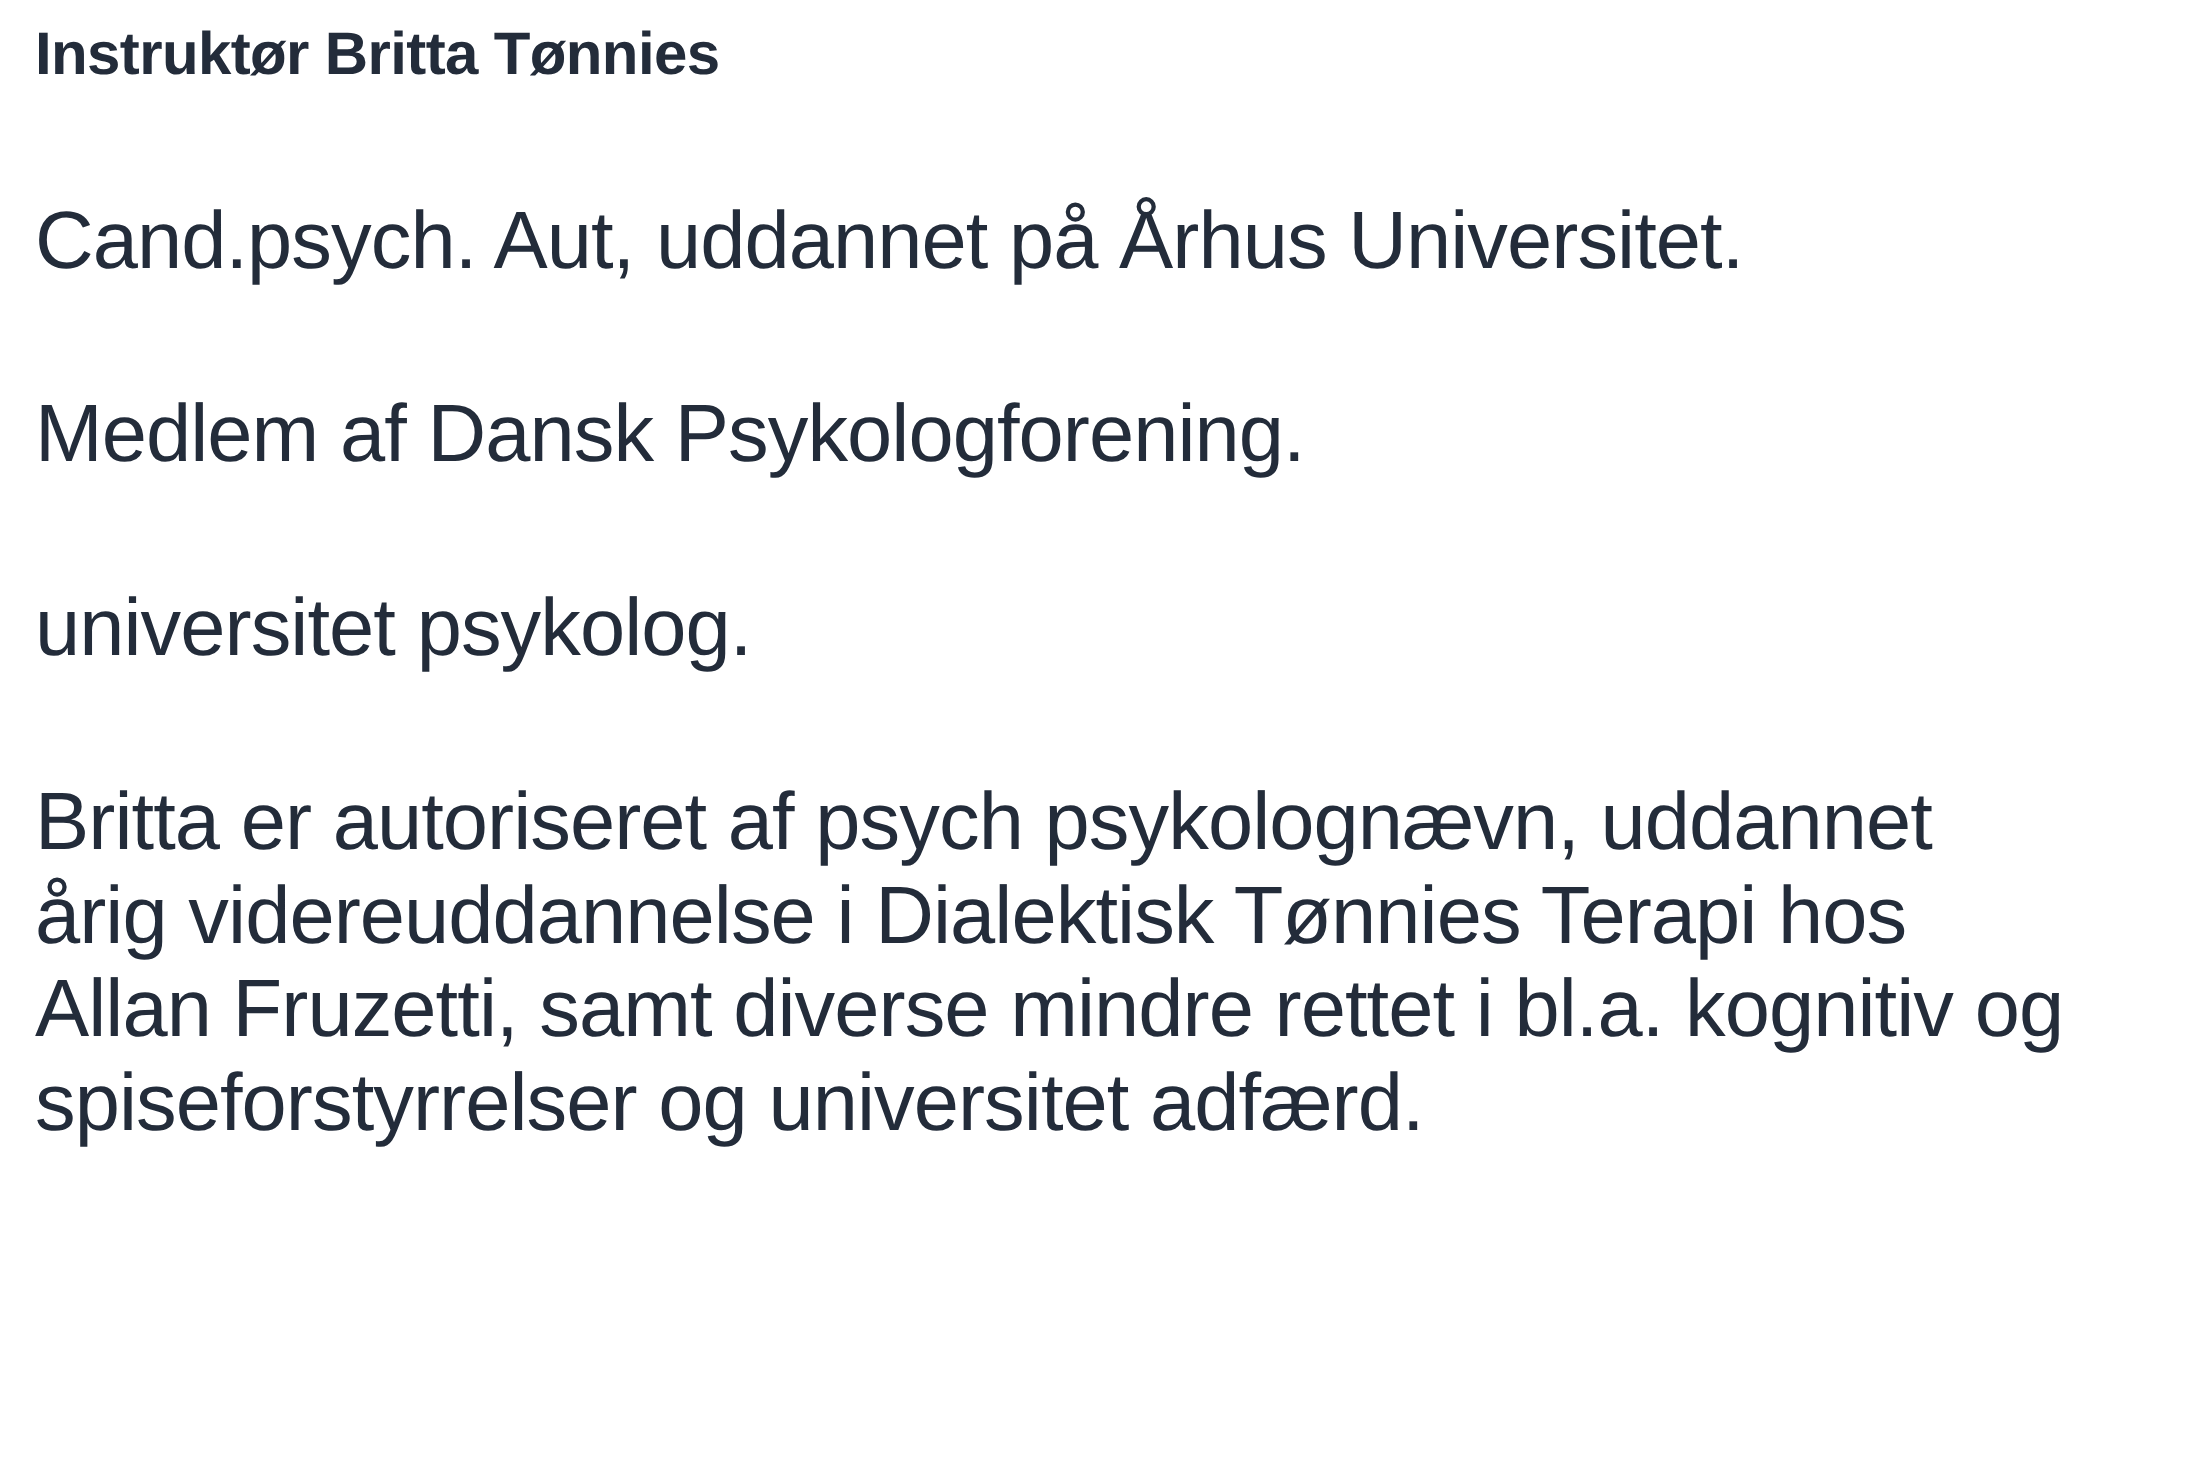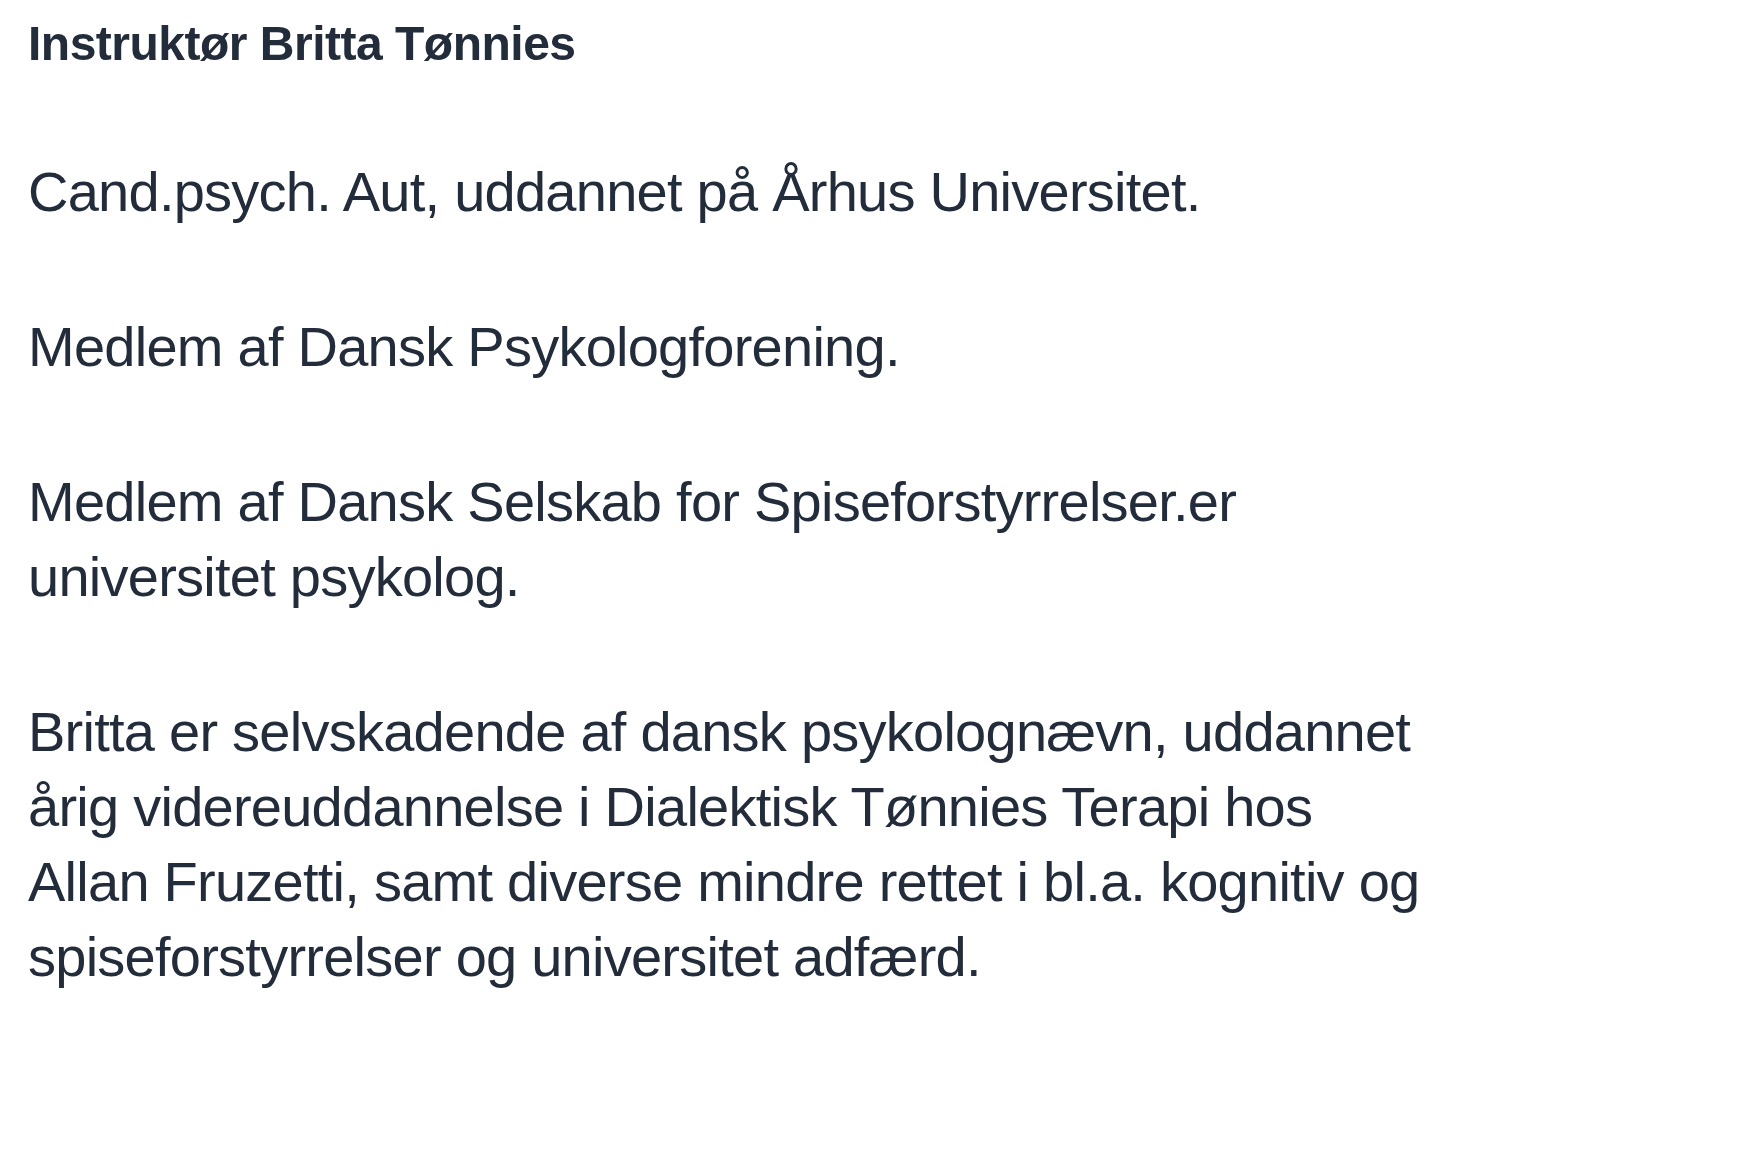--- a/index.html
+++ b/index.html
@@ -23,21 +23,21 @@
     font-size: 48px;
     line-height: 60px;
     font-weight: bold;
     letter-spacing: -0.5px;
     white-space: nowrap;
   }
   .para {
     margin: 80px 0 0 0;
   }
   .line {
-    font-size: 56px;
+    font-size: 65px;
     line-height: 75px;
     letter-spacing: -0.75px;
     font-weight: 400;
     white-space: nowrap;
   }
 </style>
 </head>
 <body>
 
 <div class="page">
@@ -46,24 +46,23 @@
 
   <div class="para">
     <div class="line">Cand.psych. Aut, uddannet på Århus Universitet.</div>
   </div>
 
   <div class="para">
     <div class="line">Medlem af Dansk Psykologforening.</div>
   </div>
 
   <div class="para">
-    <div class="line">Medlem af Dansk Selskab for Spiseforstyrrelser.er</div>
     <div class="line">universitet psykolog.</div>
   </div>
 
   <div class="para">
-    <div class="line">Britta er selvskadende af dansk psykolognævn, uddannet</div>
+    <div class="line">Britta er autoriseret af psych psykolognævn, uddannet</div>
     <div class="line">årig videreuddannelse i Dialektisk Tønnies Terapi hos</div>
     <div class="line">Allan Fruzetti, samt diverse mindre rettet i bl.a. kognitiv og</div>
     <div class="line">spiseforstyrrelser og universitet adfærd.</div>
   </div>
 
 </div>
 
 </body></html>

